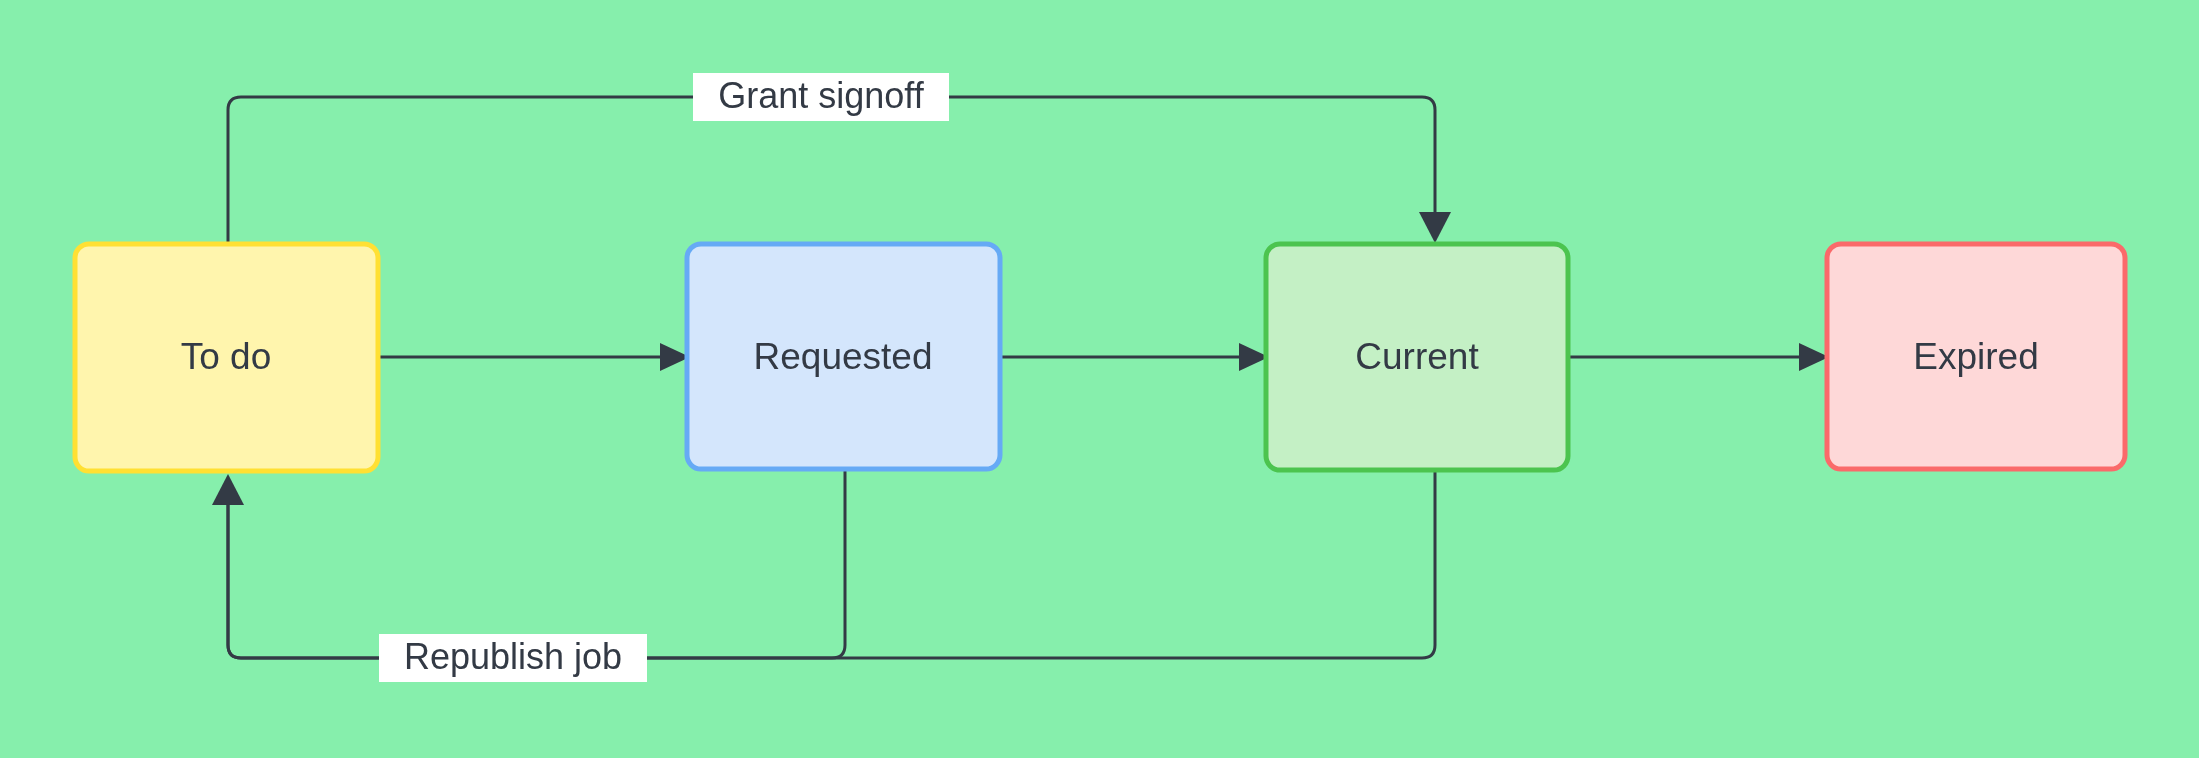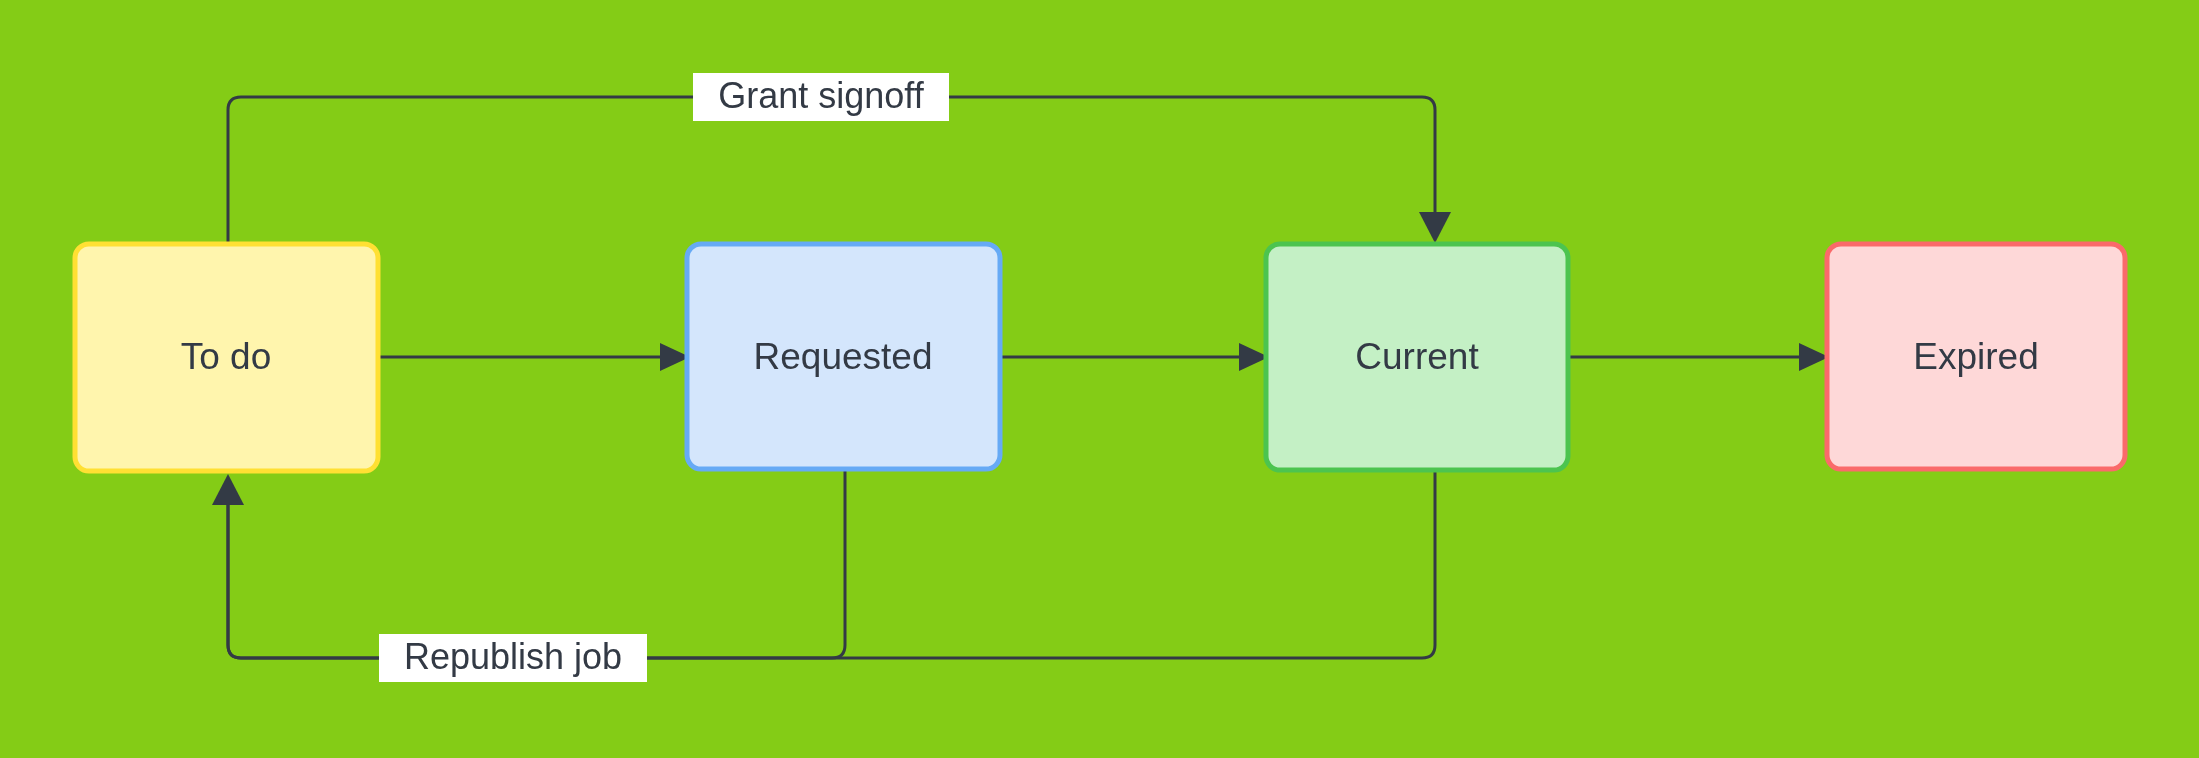--- a/index.html
+++ b/index.html
@@ -7,21 +7,21 @@
     padding: 0;
     background: #ffffff;
   }
   body {
     font-family: "Liberation Sans", sans-serif;
   }
   #diagram-root {
     position: relative;
     width: 2199px;
     height: 758px;
-    background: #84cc16;
+    background: #86efac;
     overflow: hidden;
   }
   #flow-svg {
     position: absolute;
     top: 0;
     left: 0;
     width: 2199px;
     height: 758px;
     display: block;
   }

